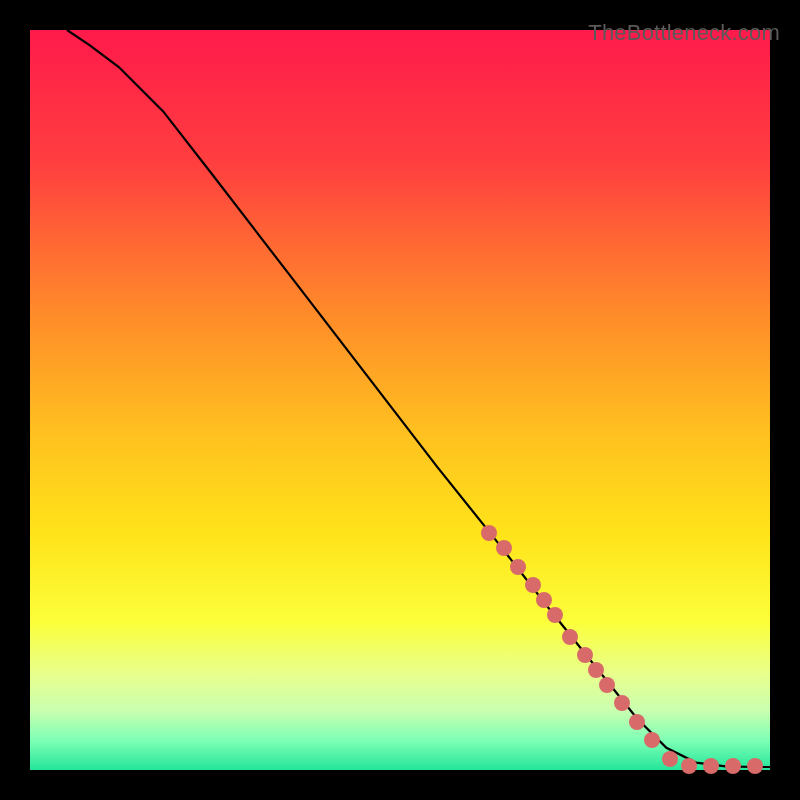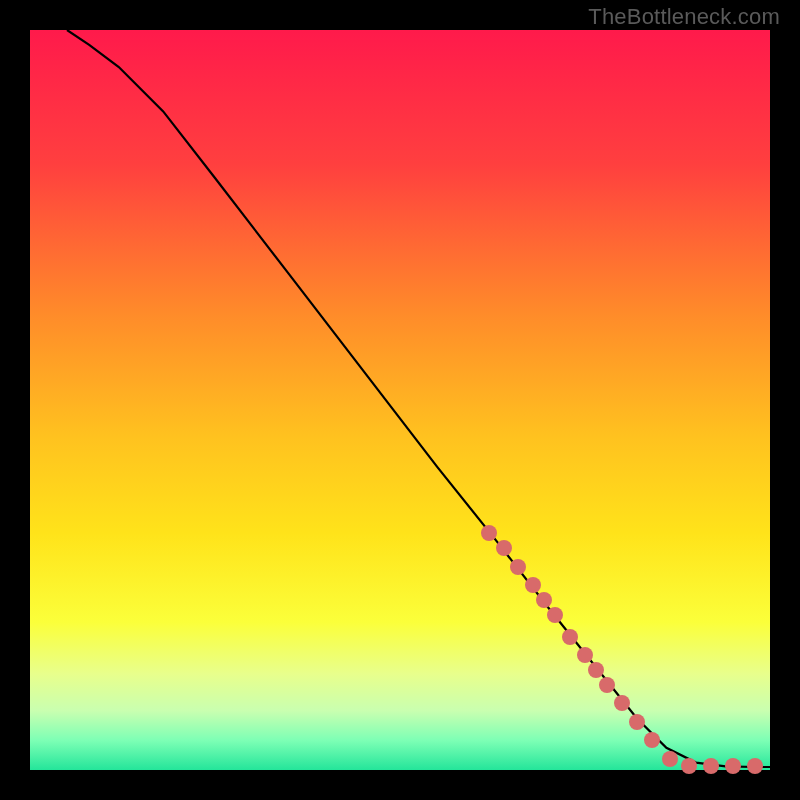--- a/index.html
+++ b/index.html
@@ -12,21 +12,21 @@
     font-family: Arial, Helvetica, sans-serif;
   }
   .frame {
     position: relative;
     width: 800px;
     height: 800px;
     background: #000;
   }
   .watermark {
     position: absolute;
-    top: 4px;
+    top: 20px;
     right: 20px;
     color: #5a5a5a;
     font-size: 22px;
     letter-spacing: 0.2px;
     font-weight: 500;
     z-index: 10;
   }
   .plot {
     position: absolute;
     left: 30px;

